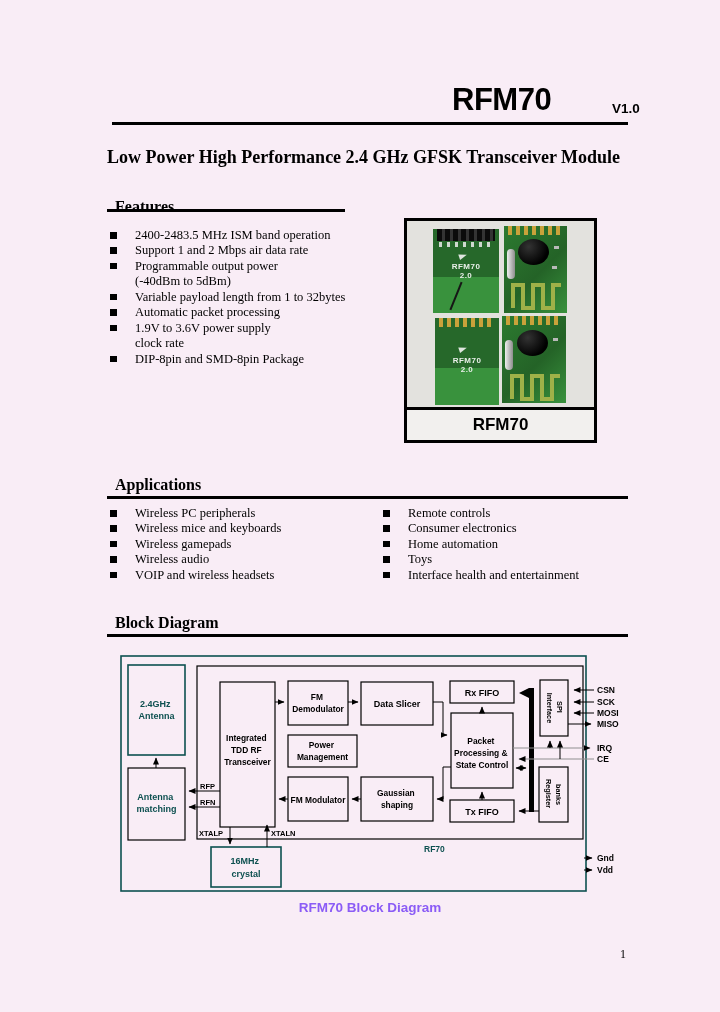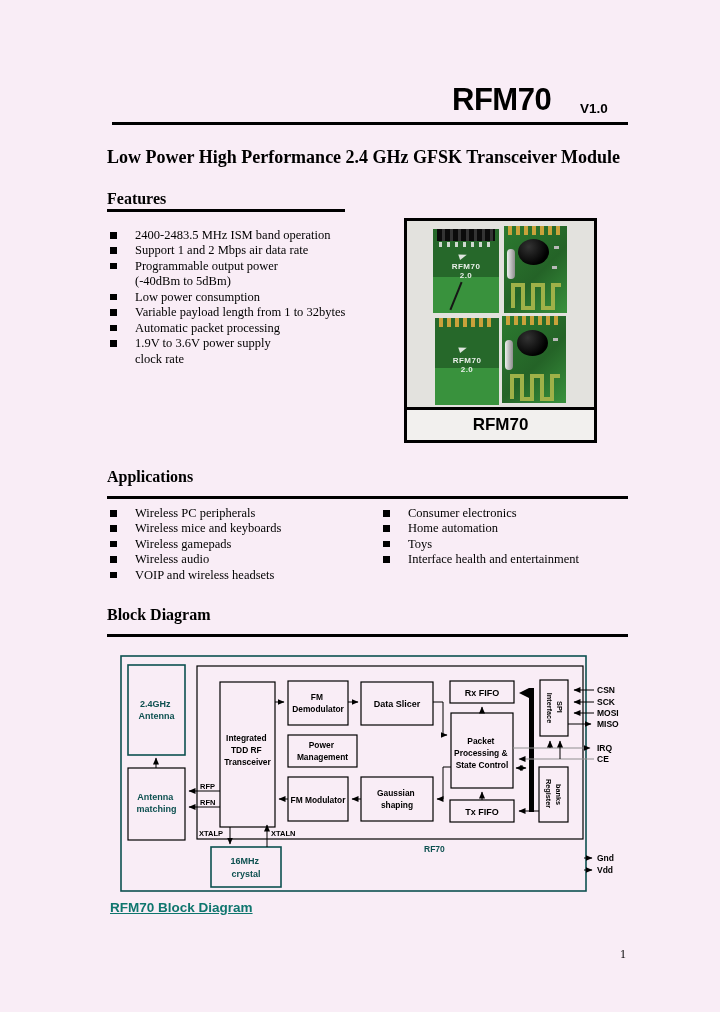--- a/index.html
+++ b/index.html
@@ -1,25 +1,25 @@
 <!DOCTYPE html>
 <html><head>
 <meta charset="utf-8">
 <style>
   html,body{margin:0;padding:0;}
   body{width:720px;height:1012px;position:relative;background:#f9edf6;
        font-family:"Liberation Serif","DejaVu Serif",serif;color:#000;}
   
   .hdr-product{position:absolute;left:452px;top:82px;font:700 31px "Liberation Sans","DejaVu Sans",sans-serif;letter-spacing:-0.5px;}
-  .hdr-version{position:absolute;left:580px;top:101px;font:700 13.5px "Liberation Sans","DejaVu Sans",sans-serif;}
+  .hdr-version{position:absolute;left:612px;top:101px;font:700 13.5px "Liberation Sans","DejaVu Sans",sans-serif;}
   .hdr-rule{position:absolute;left:112px;top:122px;width:516px;height:3px;background:#000;}
   .doc-title{position:absolute;left:107px;top:147px;width:540px;margin:0;
              font:700 18px "Liberation Serif","DejaVu Serif",serif;}
   
-  .sec{position:absolute;margin:0;font:700 16px "Liberation Serif","DejaVu Serif",serif;}
+  .sec{position:absolute;margin:8px;font:700 16px "Liberation Serif","DejaVu Serif",serif;}
   .rule{position:absolute;height:2.5px;background:#000;}
   .features-h{left:107px;top:190px;}
   .features-rule{left:107px;top:209px;width:238px;}
   .apps-h{left:107px;top:468px;}
   .apps-rule{left:107px;top:496px;width:521px;}
   .bd-h{left:107px;top:606px;}
   .bd-rule{left:107px;top:634px;width:521px;}
   
   .blist{position:absolute;font-size:12.5px;line-height:15.45px;}
   .features-list{left:110px;top:228px;width:292px;}
@@ -50,22 +50,22 @@
             transform:rotate(-18deg);}
   .wire{position:absolute;width:2px;height:30px;background:#161616;transform:rotate(22deg);}
   .blob{position:absolute;width:31px;height:26px;border-radius:50%;
         background:radial-gradient(circle at 35% 30%,#333 0%,#000 70%);}
   .xtal{position:absolute;width:8px;height:30px;border-radius:4px;
         background:linear-gradient(90deg,#eee,#8d8d8d);}
   .smd{position:absolute;width:5px;height:3px;background:#b9b9b9;}
   .meander{position:absolute;}
   
   .bd-svg{position:absolute;left:110px;top:650px;width:530px;height:245px;}
-  .bd-caption{position:absolute;left:110px;top:900px;width:520px;
-              color:#0f766e;font:700 13.5px "Liberation Sans","DejaVu Sans",sans-serif;text-decoration:underline;}
+  .bd-caption{position:absolute;left:110px;top:900px;width:520px;text-align:center;
+              color:#8b5cf6;font:700 13.5px "Liberation Sans","DejaVu Sans",sans-serif;}
   .page-num{position:absolute;left:620px;top:947px;font:400 12px "Liberation Serif","DejaVu Serif",serif;}
   
   .bt{font:700 9px "Liberation Sans","DejaVu Sans",sans-serif;fill:#000;}
   .bts{font:700 8.4px "Liberation Sans","DejaVu Sans",sans-serif;fill:#000;}
   .btr{font:700 7.3px "Liberation Sans","DejaVu Sans",sans-serif;fill:#000;}
   .tp{font:600 7.5px "Liberation Sans","DejaVu Sans",sans-serif;fill:#000;}
   .ts{font:700 8.5px "Liberation Sans","DejaVu Sans",sans-serif;fill:#000;}
   .teal{fill:#0d5050;}
   .ln{stroke:#000;stroke-width:1;fill:none;}
   .lng{stroke:#8f8f8f;stroke-width:1.2;fill:none;}
@@ -80,25 +80,25 @@
 <div class="hdr-rule"></div>
 <h1 class="doc-title">Low Power High Performance 2.4 GHz GFSK Transceiver Module</h1>
 
 <h2 class="sec features-h">Features</h2>
 <div class="rule features-rule"></div>
 <div class="blist features-list">
   <div class="li"><span class="sq"></span><span>2400-2483.5 MHz ISM band operation</span></div>
   <div class="li"><span class="sq"></span><span>Support 1 and 2 Mbps air data rate</span></div>
   <div class="li"><span class="sq"></span><span>Programmable output power</span></div>
   <div class="li"><span>(-40dBm to 5dBm)</span></div>
-  <div class="li"><span class="sq"></span><span>Low power consumption</span></div>
   <div class="li"><span class="sq"></span><span>Variable payload length from 1 to 32bytes</span></div>
   <div class="li"><span class="sq"></span><span>Automatic packet processing</span></div>
   <div class="li"><span class="sq"></span><span>1.9V to 3.6V power supply</span></div>
   <div class="li"><span>clock rate</span></div>
+  <div class="li"><span class="sq"></span><span>DIP-8pin and SMD-8pin Package</span></div>
 </div>
 
 <div class="photo-box">
   <div class="photo-area">
 
     <div class="module mod-left" style="left:26px;top:8px;width:66px;height:84px;">
       <div class="pinheader"></div>
       <div class="padrow-w"></div>
       <div class="logo-tri" style="left:26px;top:24px;"></div>
       <div class="silk" style="top:33px;">RFM70</div>
@@ -140,20 +140,21 @@
 <h2 class="sec apps-h">Applications</h2>
 <div class="rule apps-rule"></div>
 <div class="blist apps-left">
   <div class="li"><span class="sq"></span><span>Wireless PC peripherals</span></div>
   <div class="li"><span class="sq"></span><span>Wireless mice and keyboards</span></div>
   <div class="li"><span class="sq"></span><span>Wireless gamepads</span></div>
   <div class="li"><span class="sq"></span><span>Wireless audio</span></div>
   <div class="li"><span class="sq"></span><span>VOIP and wireless headsets</span></div>
 </div>
 <div class="blist apps-right">
+  <div class="li"><span class="sq"></span><span>Remote controls</span></div>
   <div class="li"><span class="sq"></span><span>Consumer electronics</span></div>
   <div class="li"><span class="sq"></span><span>Home automation</span></div>
   <div class="li"><span class="sq"></span><span>Toys</span></div>
   <div class="li"><span class="sq"></span><span>Interface health and entertainment</span></div>
 </div>
 
 <h2 class="sec bd-h">Block Diagram</h2>
 <div class="rule bd-rule"></div>
 
 <svg class="bd-svg" viewBox="0 0 530 245">

